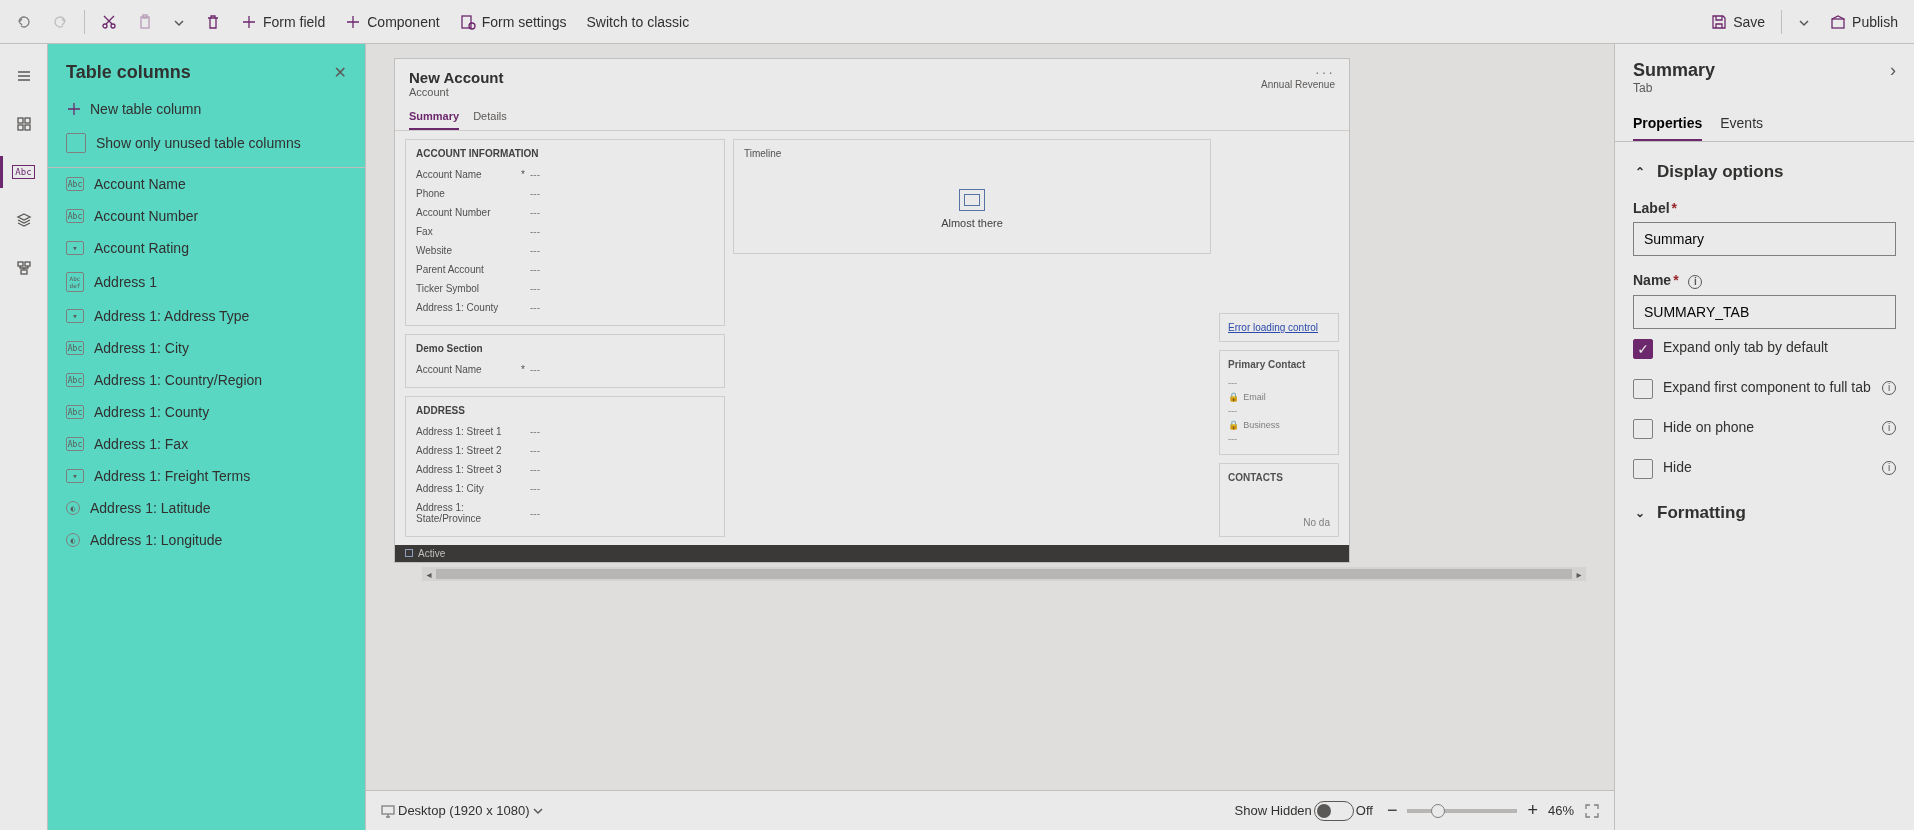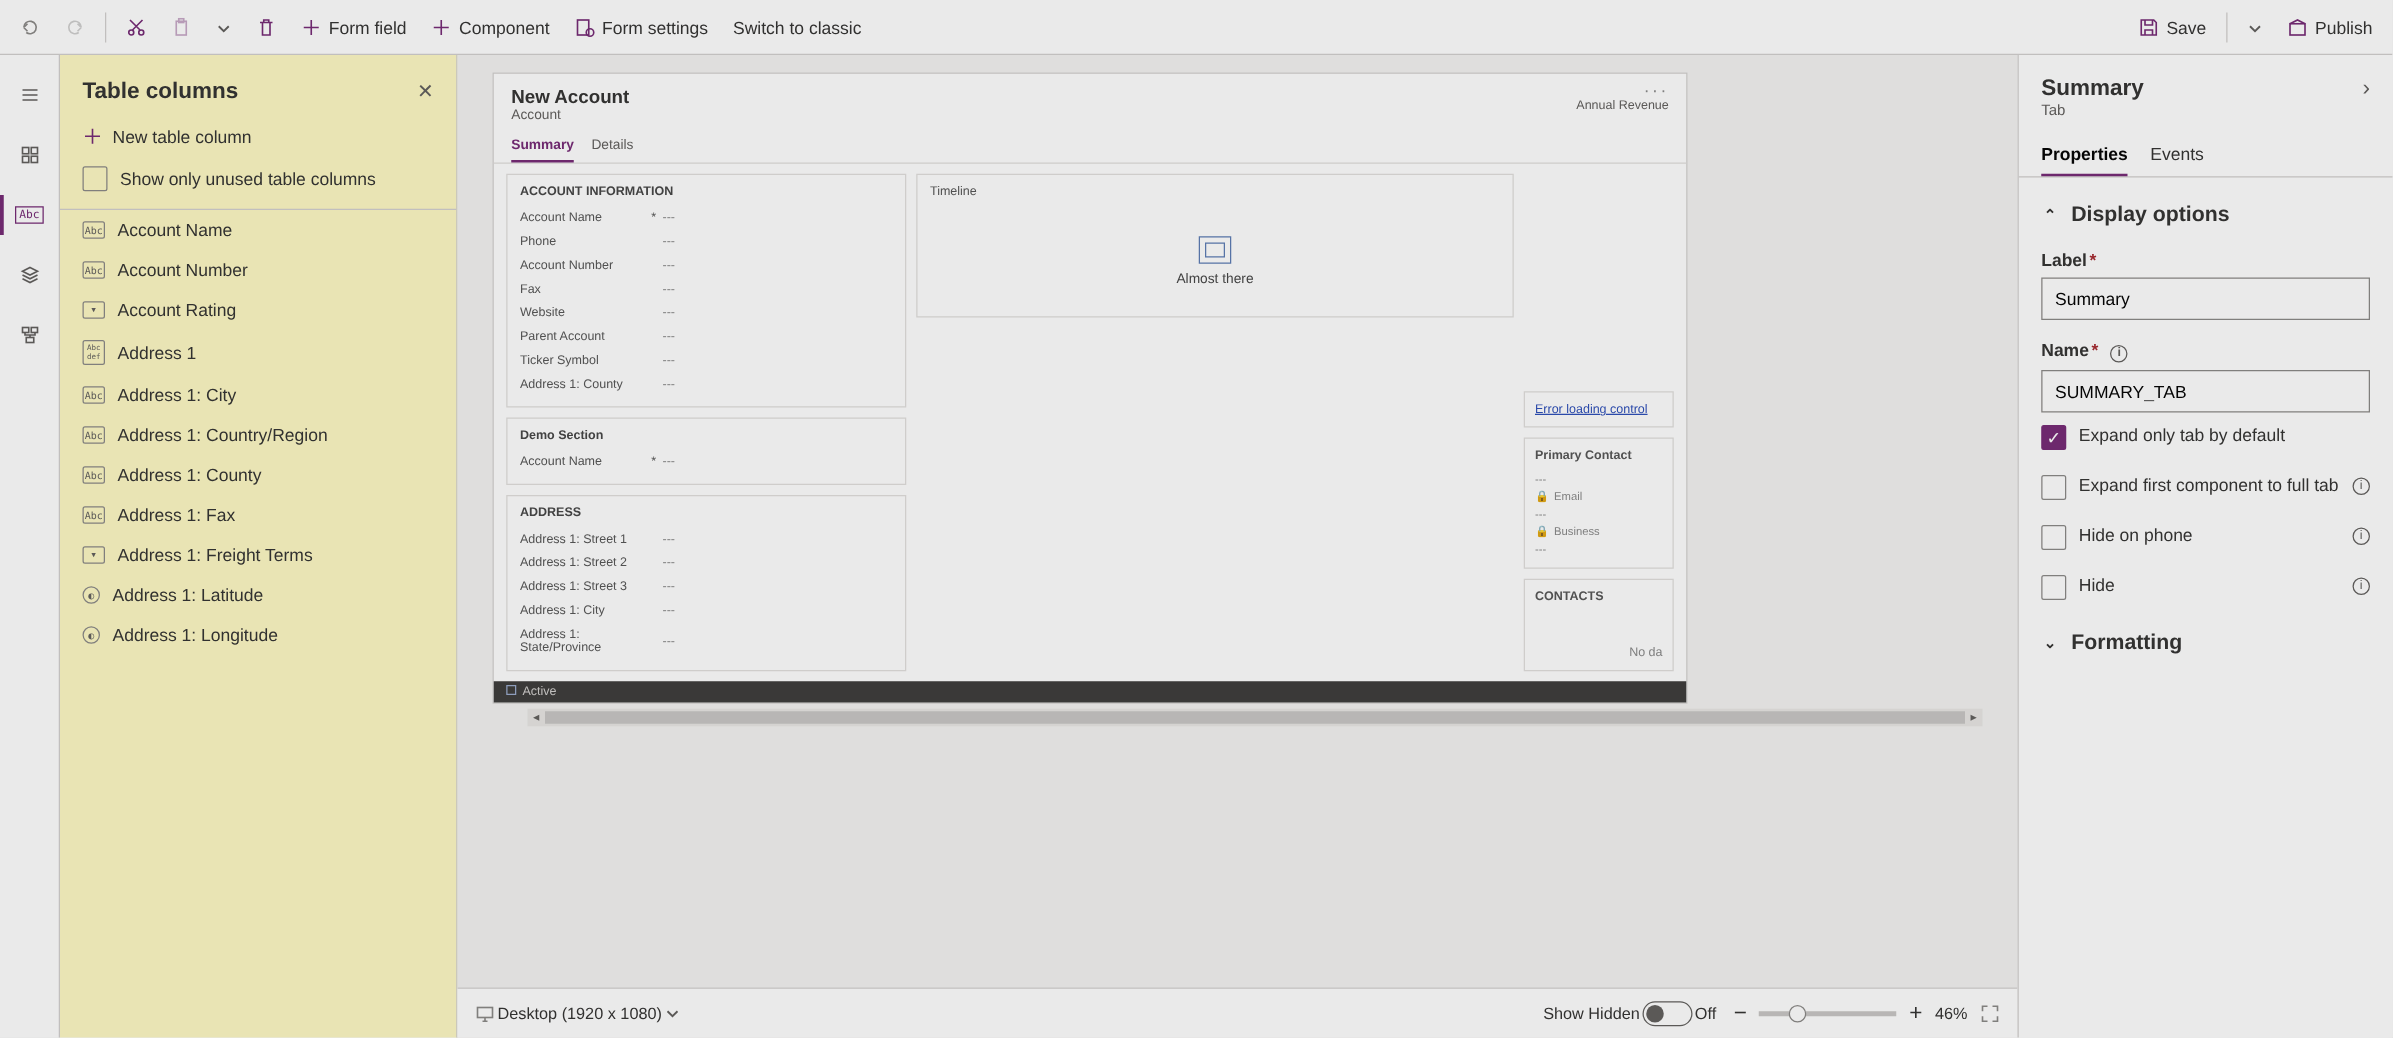--- a/index.html
+++ b/index.html
@@ -75,21 +75,21 @@
     position:absolute; left:-4px; top:4px; bottom:4px; width:3px;
     background:var(--purple);
   }
   .rail .rail-btn.selected .ico { color: var(--purple); }
 
   
   .tcol {
     width:318px;
     border-right:1px solid var(--border-light);
     display:flex; flex-direction:column;
-    background:#fef9c3;
+    background:#5eead4;
   }
   .tcol-head {
     display:flex; align-items:center; justify-content:space-between;
     padding:18px 18px 10px 18px;
   }
   .tcol-head h2 { margin:0; font-size:18px; font-weight:600;}
   .tcol-head .close { cursor:pointer; color:#605e5c; font-size:16px;}
   .tcol-search {
     display:flex; gap:8px; padding:0 18px 10px 18px;
   }
@@ -508,20 +508,24 @@
           <span class="ticon">Abc</span>
           <span>Account Number</span>
         </div>
         <div class="tcol-item">
           <span class="ticon dropdown"></span>
           <span>Account Rating</span>
         </div>
         <div class="tcol-item">
           <span class="ticon" style="height:20px;line-height:7px;font-size:6px;">Abc<br>def</span>
           <span>Address 1</span>
+        </div>
+        <div class="tcol-item">
+          <span class="ticon dropdown"></span>
+          <span>Address 1: Address Type</span>
         </div>
         <div class="tcol-item">
           <span class="ticon">Abc</span>
           <span>Address 1: City</span>
         </div>
         <div class="tcol-item">
           <span class="ticon">Abc</span>
           <span>Address 1: Country/Region</span>
         </div>
         <div class="tcol-item">

